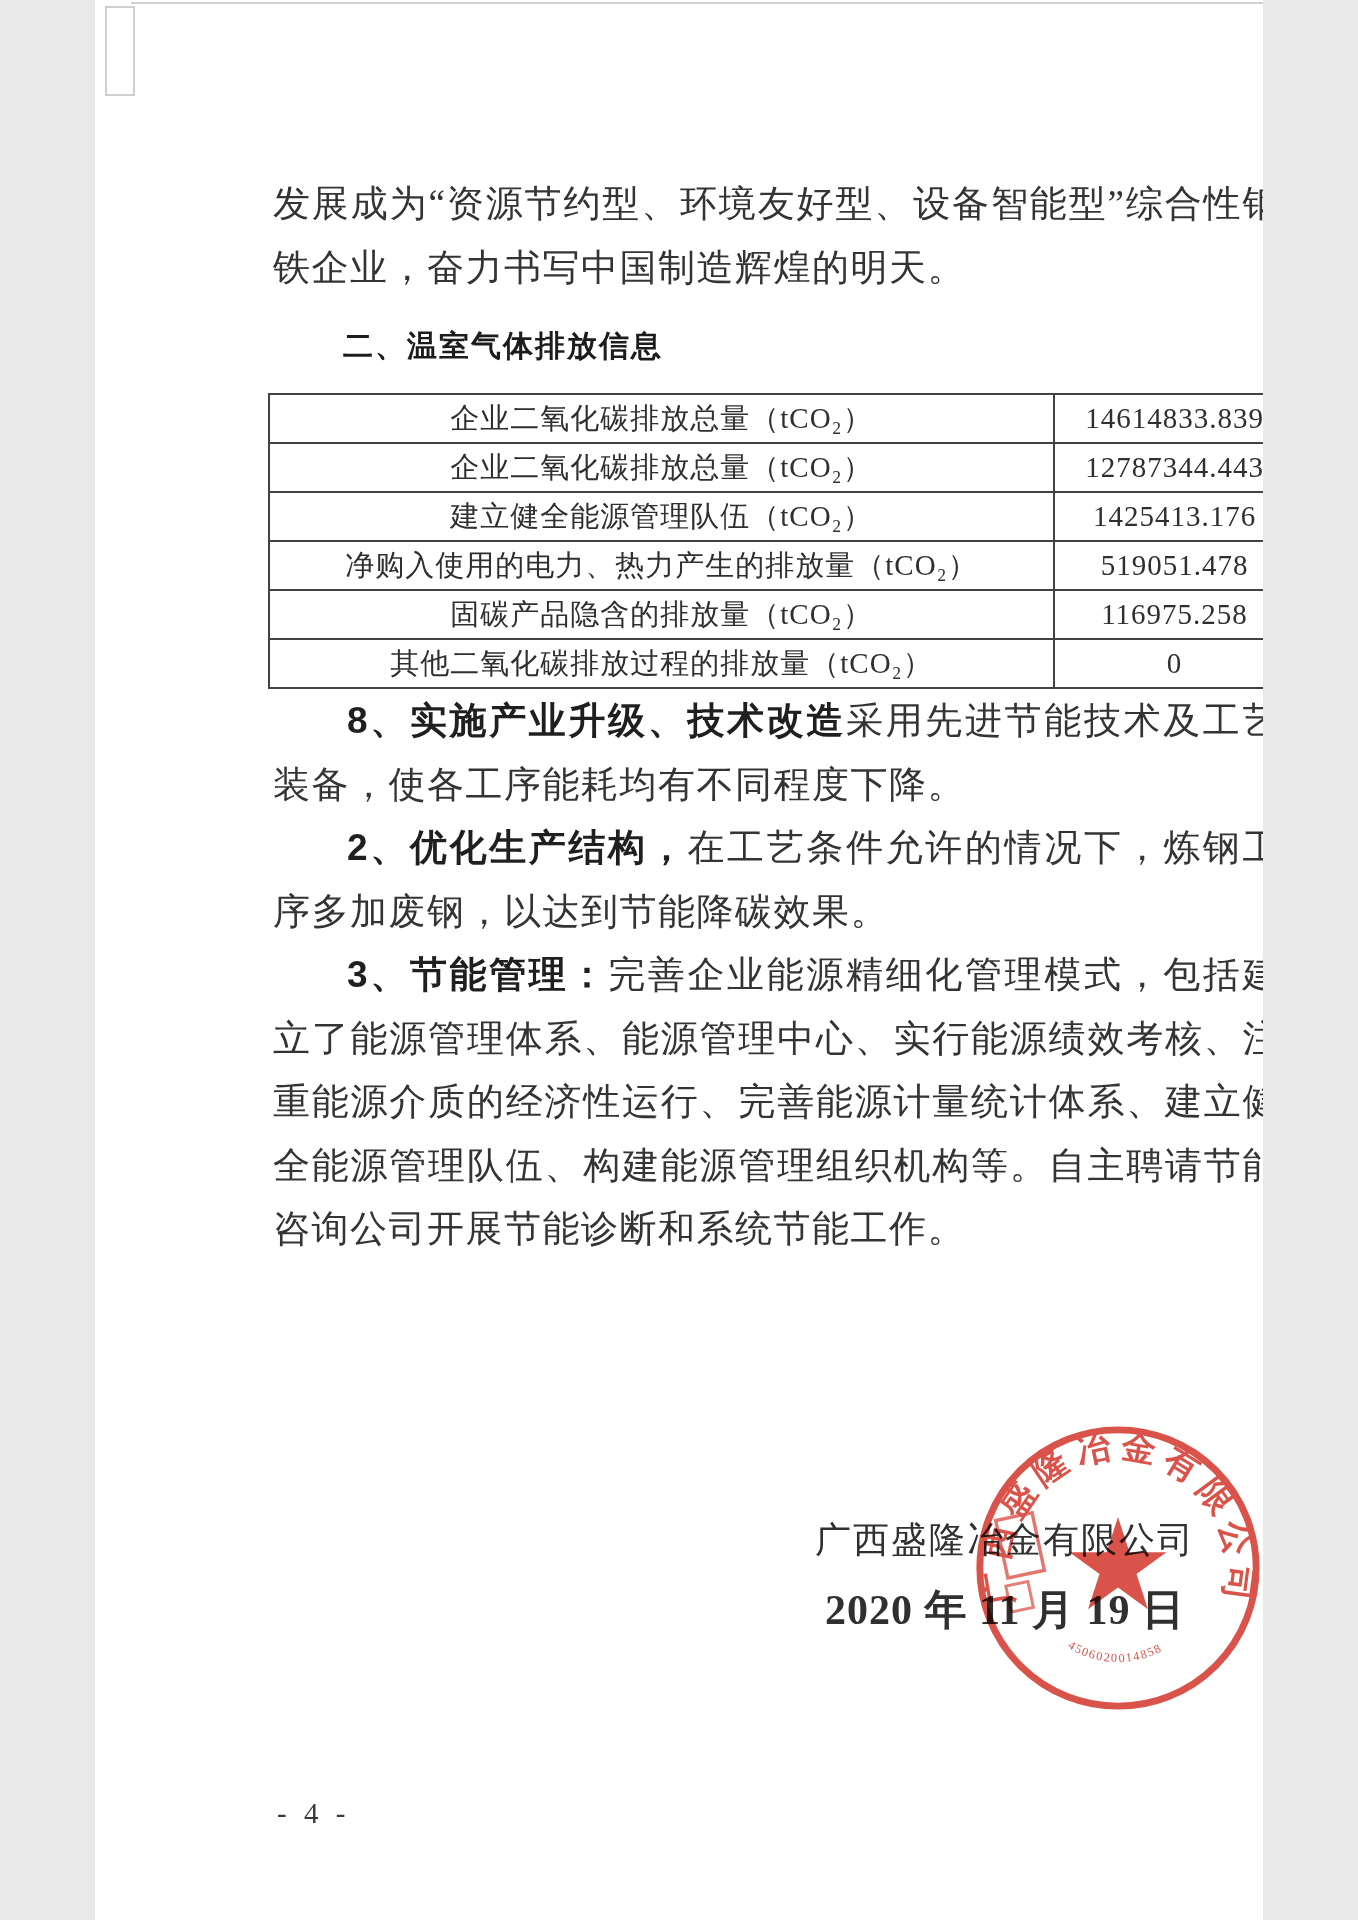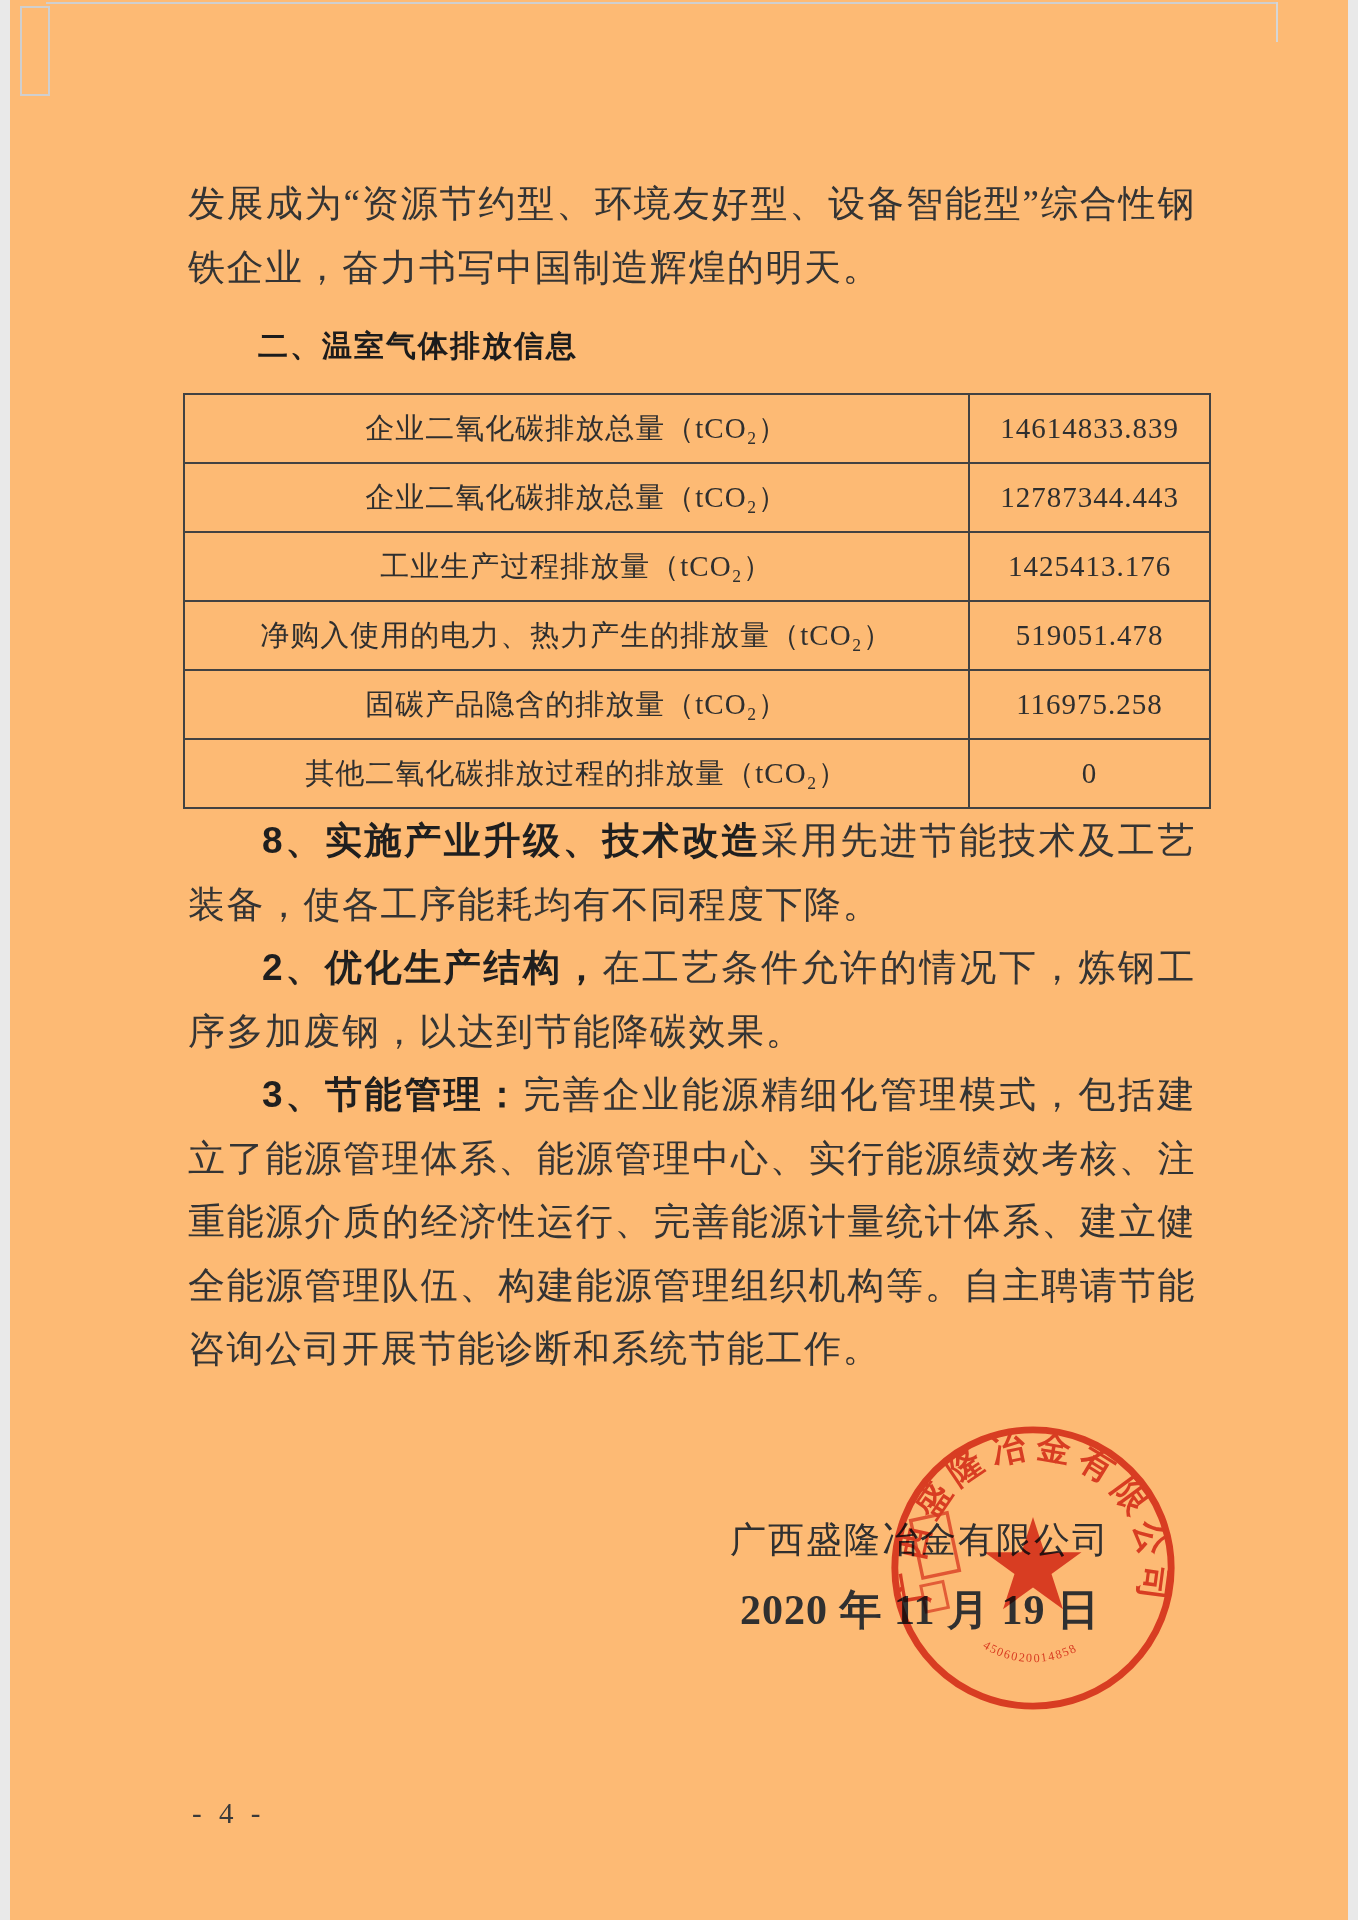--- a/index.html
+++ b/index.html
@@ -1,20 +1,20 @@
 <!DOCTYPE html>
 <html style="--stamp-color: #d8463c;"><head>
 <meta charset="utf-8">
 <style>
   html,body { margin:0; padding:0; background:#e9e9e9; }
   .page {
     position:relative;
-    width:1338px; height:1920px;
+    width:1168px; height:1920px;
     margin:0 auto;
-    background:#fdba74;
+    background:#ffffff;
     font-family:"Liberation Serif","DejaVu Serif",serif;
     color:#2e2e2e;
     overflow:hidden;
   }
   
   .scan-top-line { position:absolute; left:36px; top:2px; width:1232px; height:0; border-top:2px solid #cfcfcf; }
   .scan-corner-box { position:absolute; left:10px; top:6px; width:26px; height:86px; border:2px solid #cfcfcf; }
   .scan-right-tick { position:absolute; left:1266px; top:2px; width:0; height:40px; border-left:2px solid #d6d6d6; }
 
   .content { position:absolute; left:178px; top:172px; width:1008px; }
@@ -39,21 +39,21 @@
 
   table.ghg {
     border-collapse:collapse;
     width:1014px; margin-left:-5px;
     table-layout:fixed;
   }
   table.ghg td {
     border:2px solid #424242;
     height:47px; text-align:center; vertical-align:middle;
     font-size:29px; letter-spacing:1px; color:#2f2f2f;
-    padding:10px 4px;
+    padding:0 4px;
   }
   td.ghg-label { width:775px; }
   td.ghg-value { width:231px; font-size:30px; }
 
   .signature {
     position:absolute; left:650px; top:1505px; width:520px;
     text-align:center; font-size:36px; line-height:70px;
     letter-spacing:2px; color:#303030;
   }
   .signature .sig-date { font-size:42px; letter-spacing:1px;font-weight:bold; }
@@ -90,21 +90,21 @@
       <tbody>
         <tr>
           <td class="ghg-label">企业二氧化碳排放总量（tCO₂）</td>
           <td class="ghg-value">14614833.839</td>
         </tr>
         <tr>
           <td class="ghg-label">企业二氧化碳排放总量（tCO₂）</td>
           <td class="ghg-value">12787344.443</td>
         </tr>
         <tr>
-          <td class="ghg-label">工业生产过程排放量（tCO₂）</td>
+          <td class="ghg-label">建立健全能源管理队伍（tCO₂）</td>
           <td class="ghg-value">1425413.176</td>
         </tr>
         <tr>
           <td class="ghg-label">净购入使用的电力、热力产生的排放量（tCO₂）</td>
           <td class="ghg-value">519051.478</td>
         </tr>
         <tr>
           <td class="ghg-label">固碳产品隐含的排放量（tCO₂）</td>
           <td class="ghg-value">116975.258</td>
         </tr>

